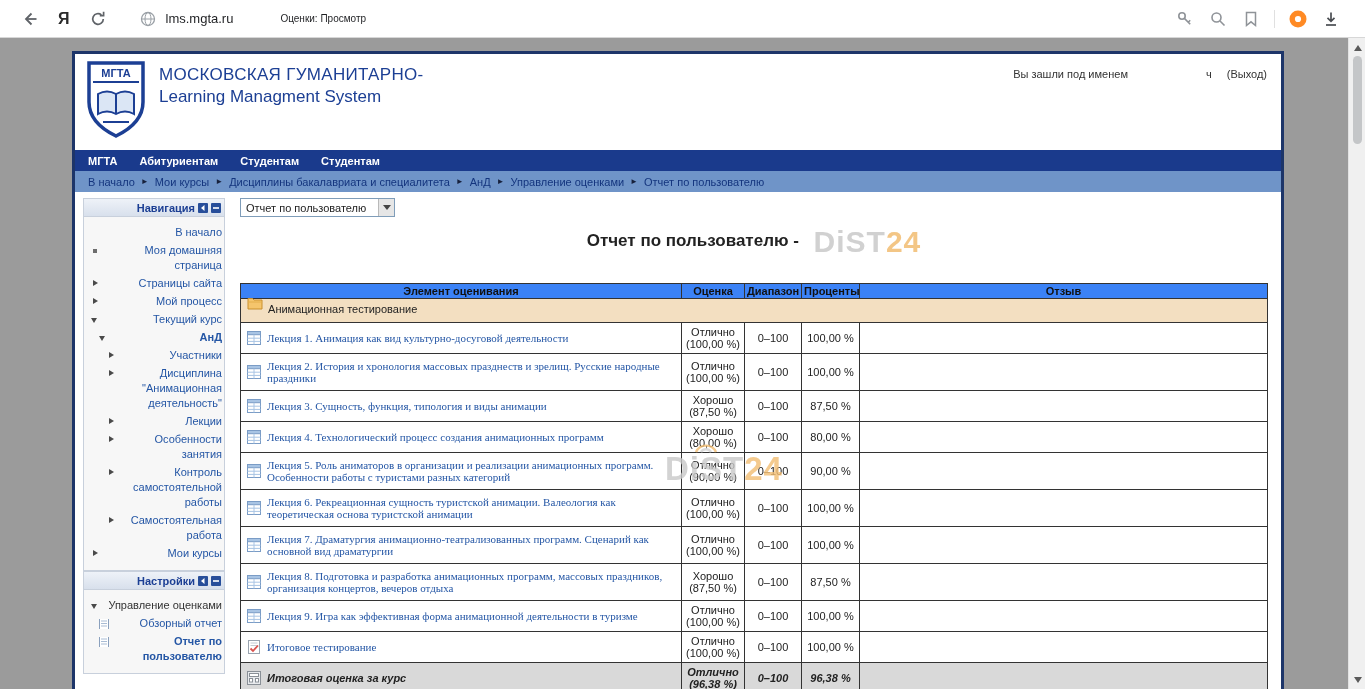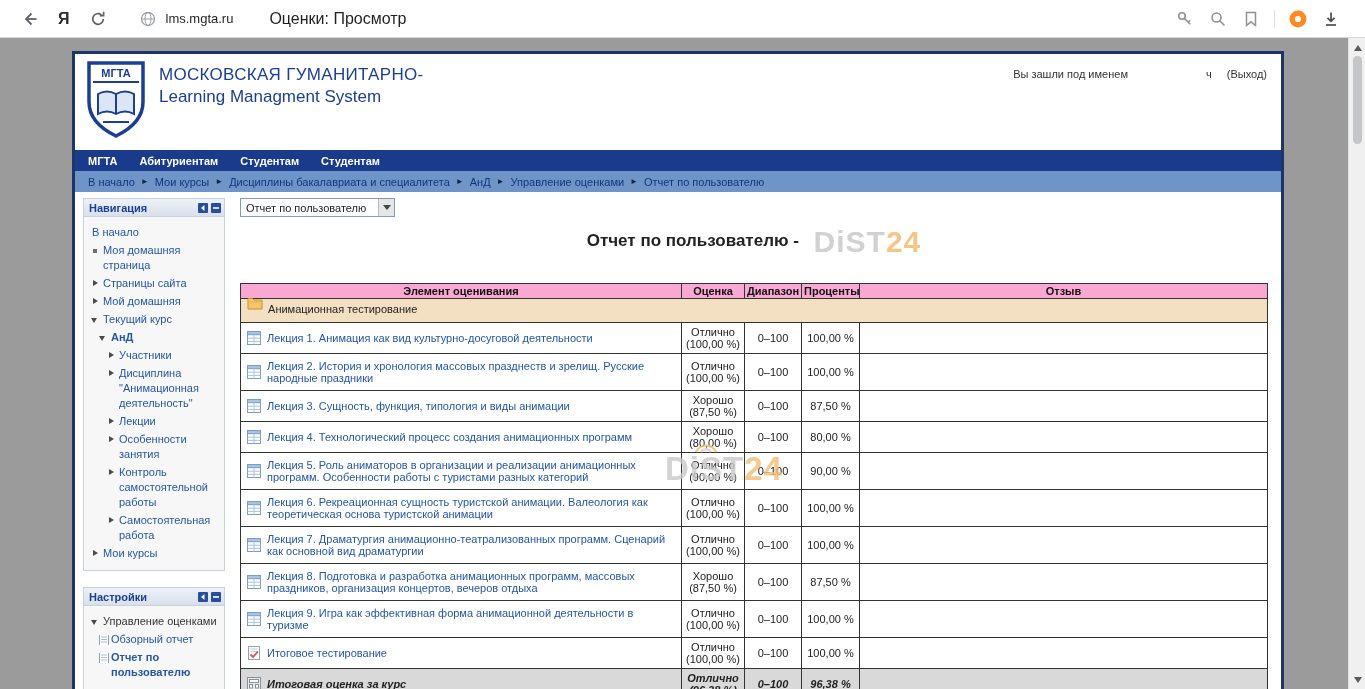--- a/index.html
+++ b/index.html
@@ -8,21 +8,21 @@
   .stage { position:relative; width:1365px; height:689px; overflow:hidden; }
 
   
   .browser { position:absolute; top:0; left:0; right:0; height:38px; background:#fff;
              border-bottom:1px solid #d7d7d7; display:flex; align-items:center; z-index:20; }
   .b-left { display:flex; align-items:center; gap:18px; padding-left:20px; flex:1; }
   .bicon { display:inline-flex; align-items:center; justify-content:center; width:20px; height:20px; cursor:pointer; }
   .ylogo { font-size:16px; font-weight:bold; color:#2b2b2b; cursor:pointer; }
   .site-chip { display:flex; align-items:center; gap:8px; margin-left:12px; }
   .url { font-size:13px; color:#1f2023; }
-  .ptitle { font-size:16px; color:#1f2023; margin-left:18px; }
+  .ptitle { font-size:10px; color:#1f2023; margin-left:29px; }
   .b-right { display:flex; align-items:center; gap:13px; padding-right:24px; }
   .b-divider { width:1px; height:18px; background:#e0e0e0; }
 
   
   .scrollbar { position:absolute; top:38px; right:0; bottom:0; width:17px; background:#f0f0f0;
                border-left:1px solid #e2e2e2; z-index:19; }
   .sb-btn { position:absolute; left:0; width:17px; height:15px; display:flex; align-items:center; justify-content:center; cursor:pointer; }
   .sb-btn.up { top:2px; } .sb-btn.down { bottom:2px; }
   .tri-up { width:0; height:0; border-left:4px solid transparent; border-right:4px solid transparent; border-bottom:6px solid #5a5a5a; }
   .tri-down { width:0; height:0; border-left:4px solid transparent; border-right:4px solid transparent; border-top:6px solid #5a5a5a; }
@@ -53,21 +53,21 @@
   .crumb { color:#14357e; text-decoration:none; cursor:pointer; }
   .crumb-sep { margin:0 6px; font-size:8px; color:#17213c; }
   .crumb-wrap:last-child .crumb-sep { display:none; }
 
   
   .body-row { display:flex; align-items:flex-start; padding:6px 13px 40px 8px; background:#fff; }
   .sidebar { width:142px; flex:none; }
   .main { flex:1; margin-left:15px; position:relative; }
 
   
-  .block { border:1px solid #c8d0dc; margin-bottom:16px; background:#f7f7f7; }
+  .block { border:1px solid #c8d0dc; background:#f7f7f7;text-align:right; }
   .block-header { height:18px; background:linear-gradient(#eef2f8,#d8e0ec); border-bottom:1px solid #c8d0dc;
                   display:flex; align-items:center; padding:0 3px; }
   .block-title { flex:1; font-size:11px; font-weight:bold; color:#1c3f94; padding-left:2px; }
   .block-hicon { display:inline-flex; width:10px; height:10px; margin-left:3px; cursor:pointer; }
   .block-body { padding:5px 2px 6px 2px; }
 
   .tree-item { position:relative; font-size:11px; line-height:15px; margin:3px 0; cursor:pointer; }
   .ind0 { padding-left:6px; } .ind1 { padding-left:17px; } .ind2 { padding-left:25px; } .ind3 { padding-left:33px; }
   .marker { position:absolute; top:3px; width:10px; height:10px; }
   .ind1 .marker { left:5px; } .ind2 .marker { left:13px; } .ind3 .marker { left:21px; }
@@ -93,31 +93,31 @@
   .heading { text-align:center; font-size:17px; font-weight:bold; color:#222; margin-top:8px; height:34px; }
   .wm { font-weight:bold; letter-spacing:1px; opacity:.85; white-space:nowrap; }
   .heading .wm { font-size:30px; margin-left:10px; vertical-align:-6px; }
   .wm1 { color:#c9c9c9; } .wm2 { color:#f2bd72; }
   .wm-overlay { position:absolute; left:425px; top:252px; font-size:33px; z-index:5; pointer-events:none; opacity:.8; }
   .wm-arcs { position:absolute; top:-13px; left:26px; }
 
   
   .grades { width:100%; border-collapse:collapse; table-layout:fixed; font-size:11px; margin-top:24px; background:#fff; }
   .grades th, .grades td { border:1px solid #333; vertical-align:middle; }
-  .grades thead th { font-weight:bold; text-align:center; padding:1px 2px; background:#f9a8d4; color:#111; }
+  .grades thead th { font-weight:bold; text-align:center; padding:1px 2px; background:#3b82f6; color:#111; }
   .col-item { width:441px; } .col-grade { width:63px; } .col-range { width:57px; } .col-pct { width:58px; }
   .cat-row td { background:#f3dfc1; padding:4px 6px; color:#222; }
   .cat-label { vertical-align:2px; margin-left:4px; }
   .c-item { padding:6px 6px 6px 26px; position:relative; }
   .row-icon { position:absolute; left:6px; top:50%; transform:translateY(-50%); width:14px; height:14px; }
   .row-icon svg { display:none; }
   .row-icon.lesson .i-lesson { display:block; }
   .row-icon.quiz .i-quiz { display:block; }
   .row-icon.always svg { display:block; }
-  .item-link { color:#2456a5; text-decoration:none; cursor:pointer; }
+  .item-link { color:#2456a5; text-decoration:none; cursor:pointer;font-family:Liberation Serif, serif; }
   .c-grade, .c-range, .c-pct { text-align:center; padding:3px 2px; color:#222; }
   .c-fb { padding:3px 4px; }
   .total-row td { background:#d9d9d9; font-weight:bold; font-style:italic; color:#222; }
 </style>
 </head>
 <body>
 
 <div class="stage">
 
   <header class="browser">
@@ -287,21 +287,21 @@
                   <span class="marker collapsed">
                     
                   </span>
                   <span class="tree-label">Страницы сайта</span>
                 </div>
 
                 <div class="tree-item ind1">
                   <span class="marker collapsed">
                     
                   </span>
-                  <span class="tree-label">Мой домашняя</span>
+                  <span class="tree-label">Мой процесс</span>
                 </div>
 
                 <div class="tree-item ind1">
                   <span class="marker expanded">
                     
                   </span>
                   <span class="tree-label">Текущий курс</span>
                 </div>
 
                 <div class="tree-item ind2">

